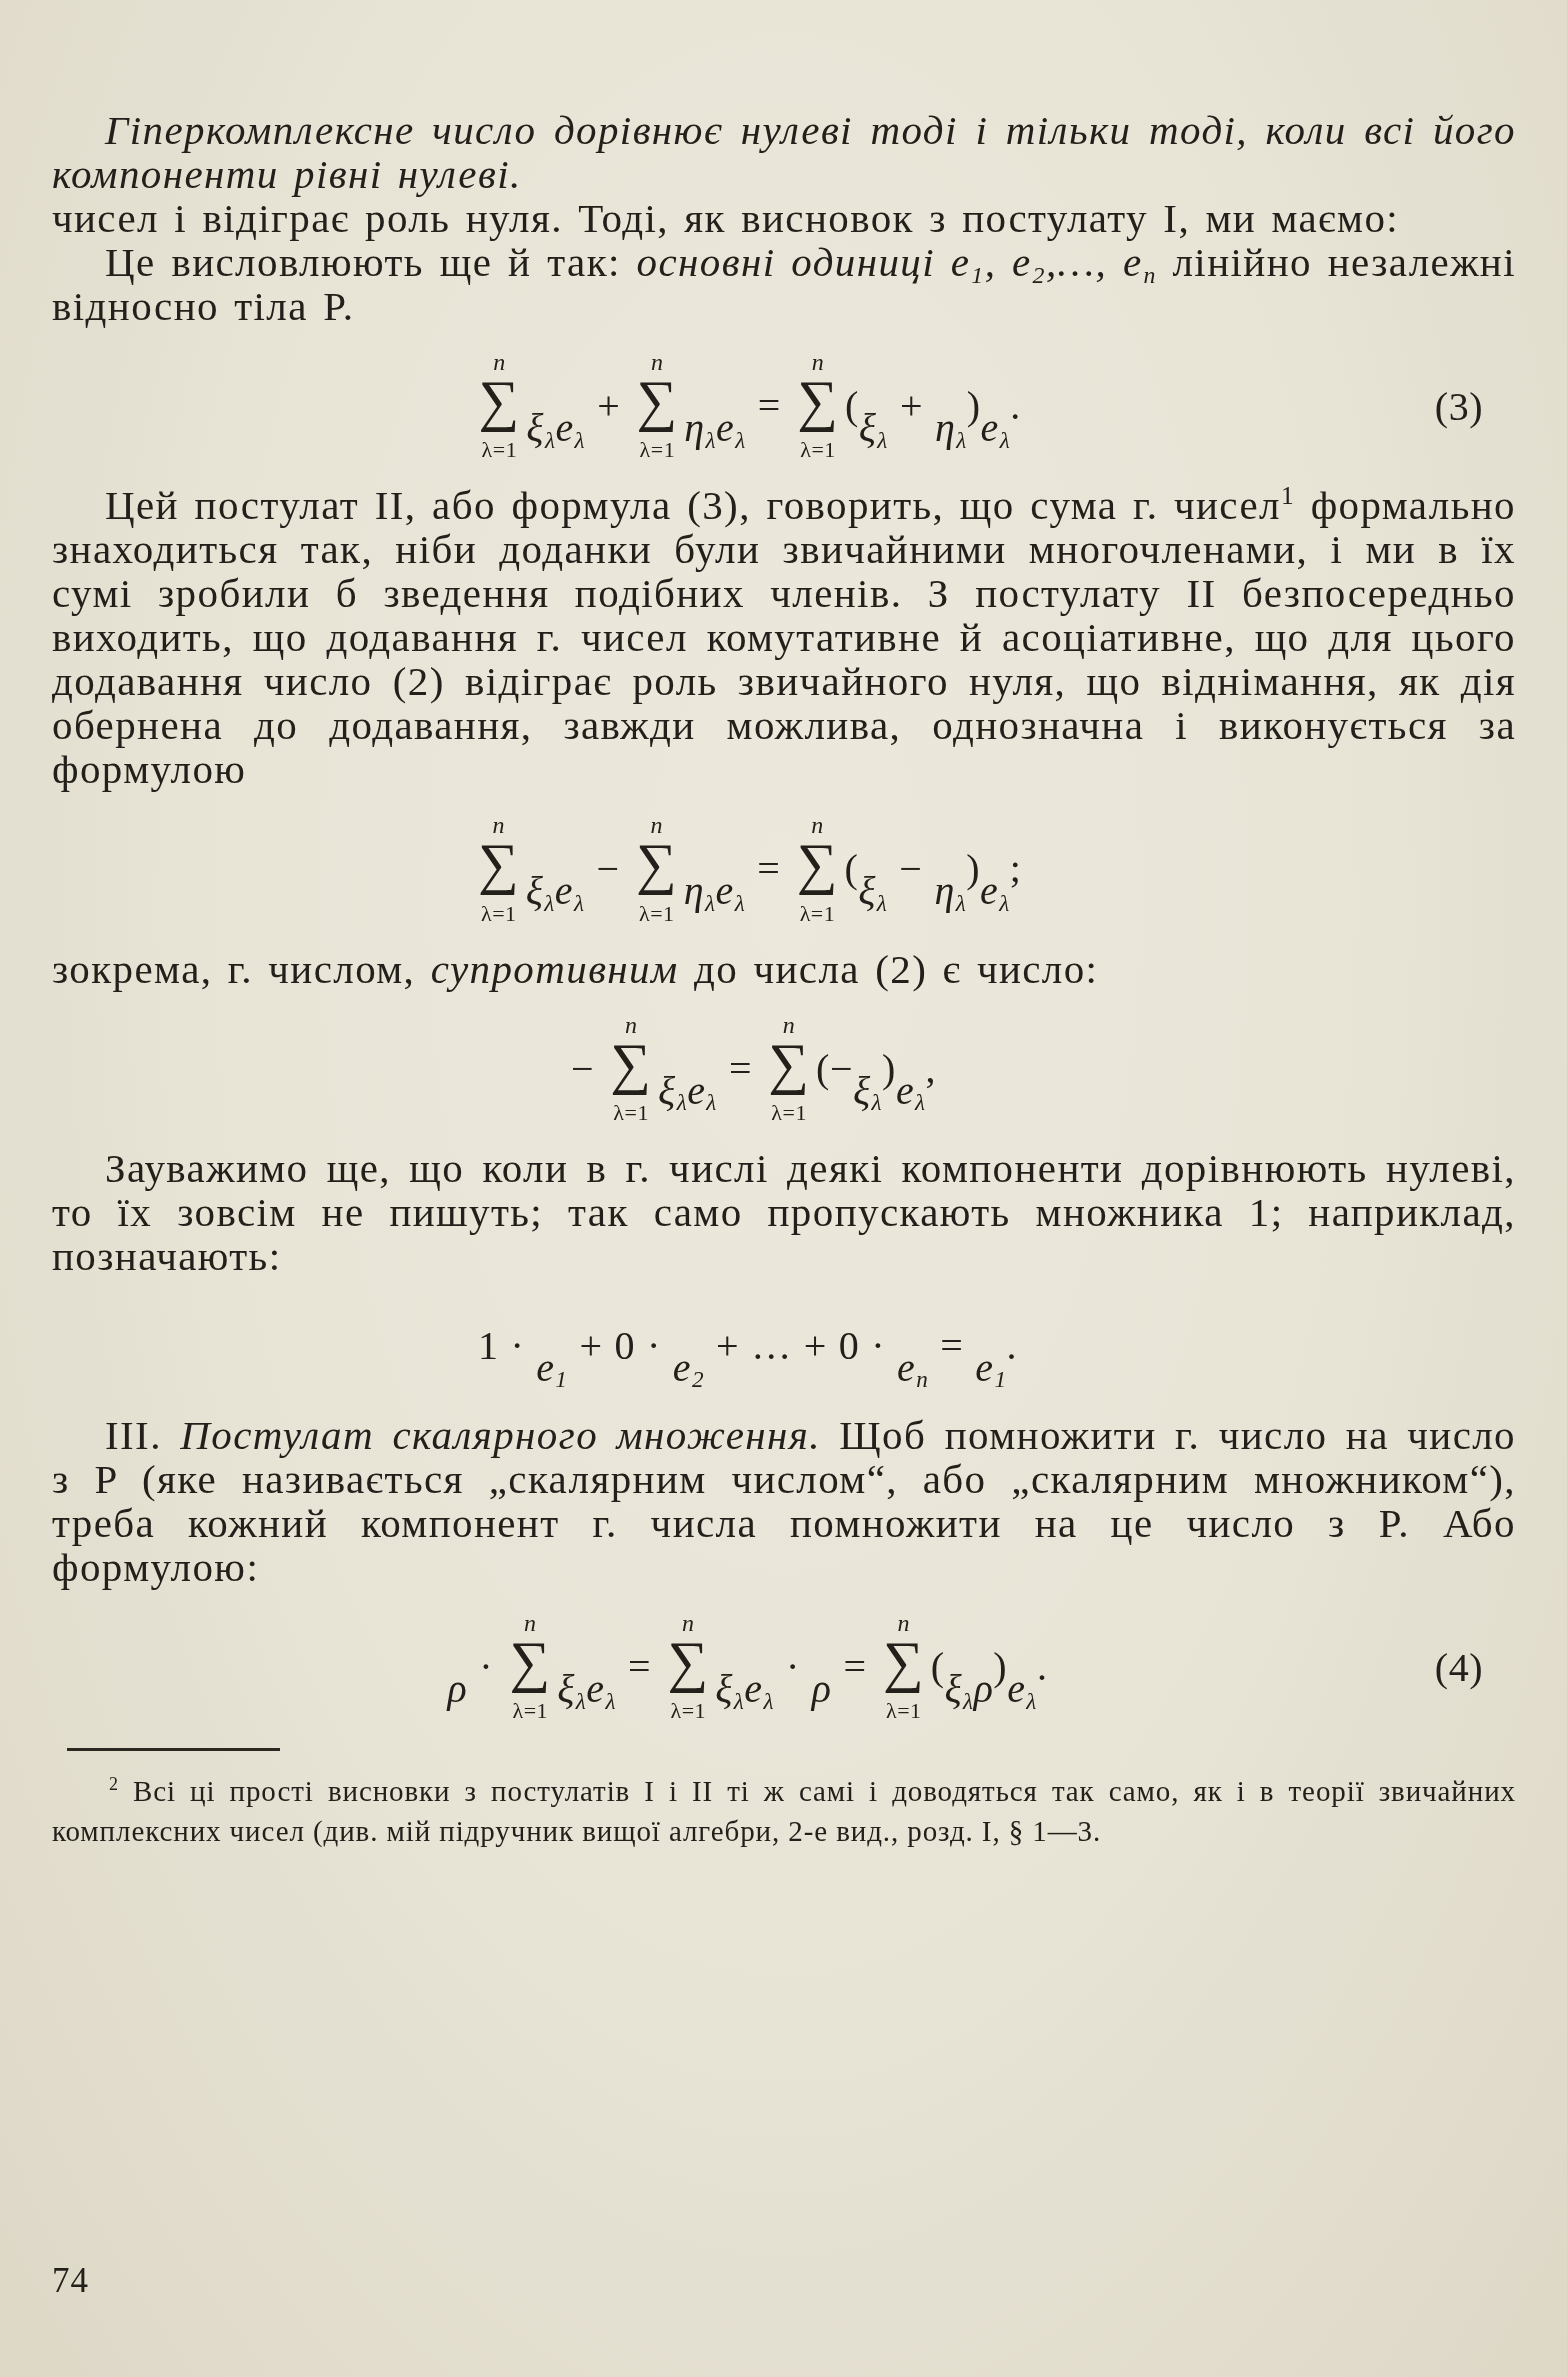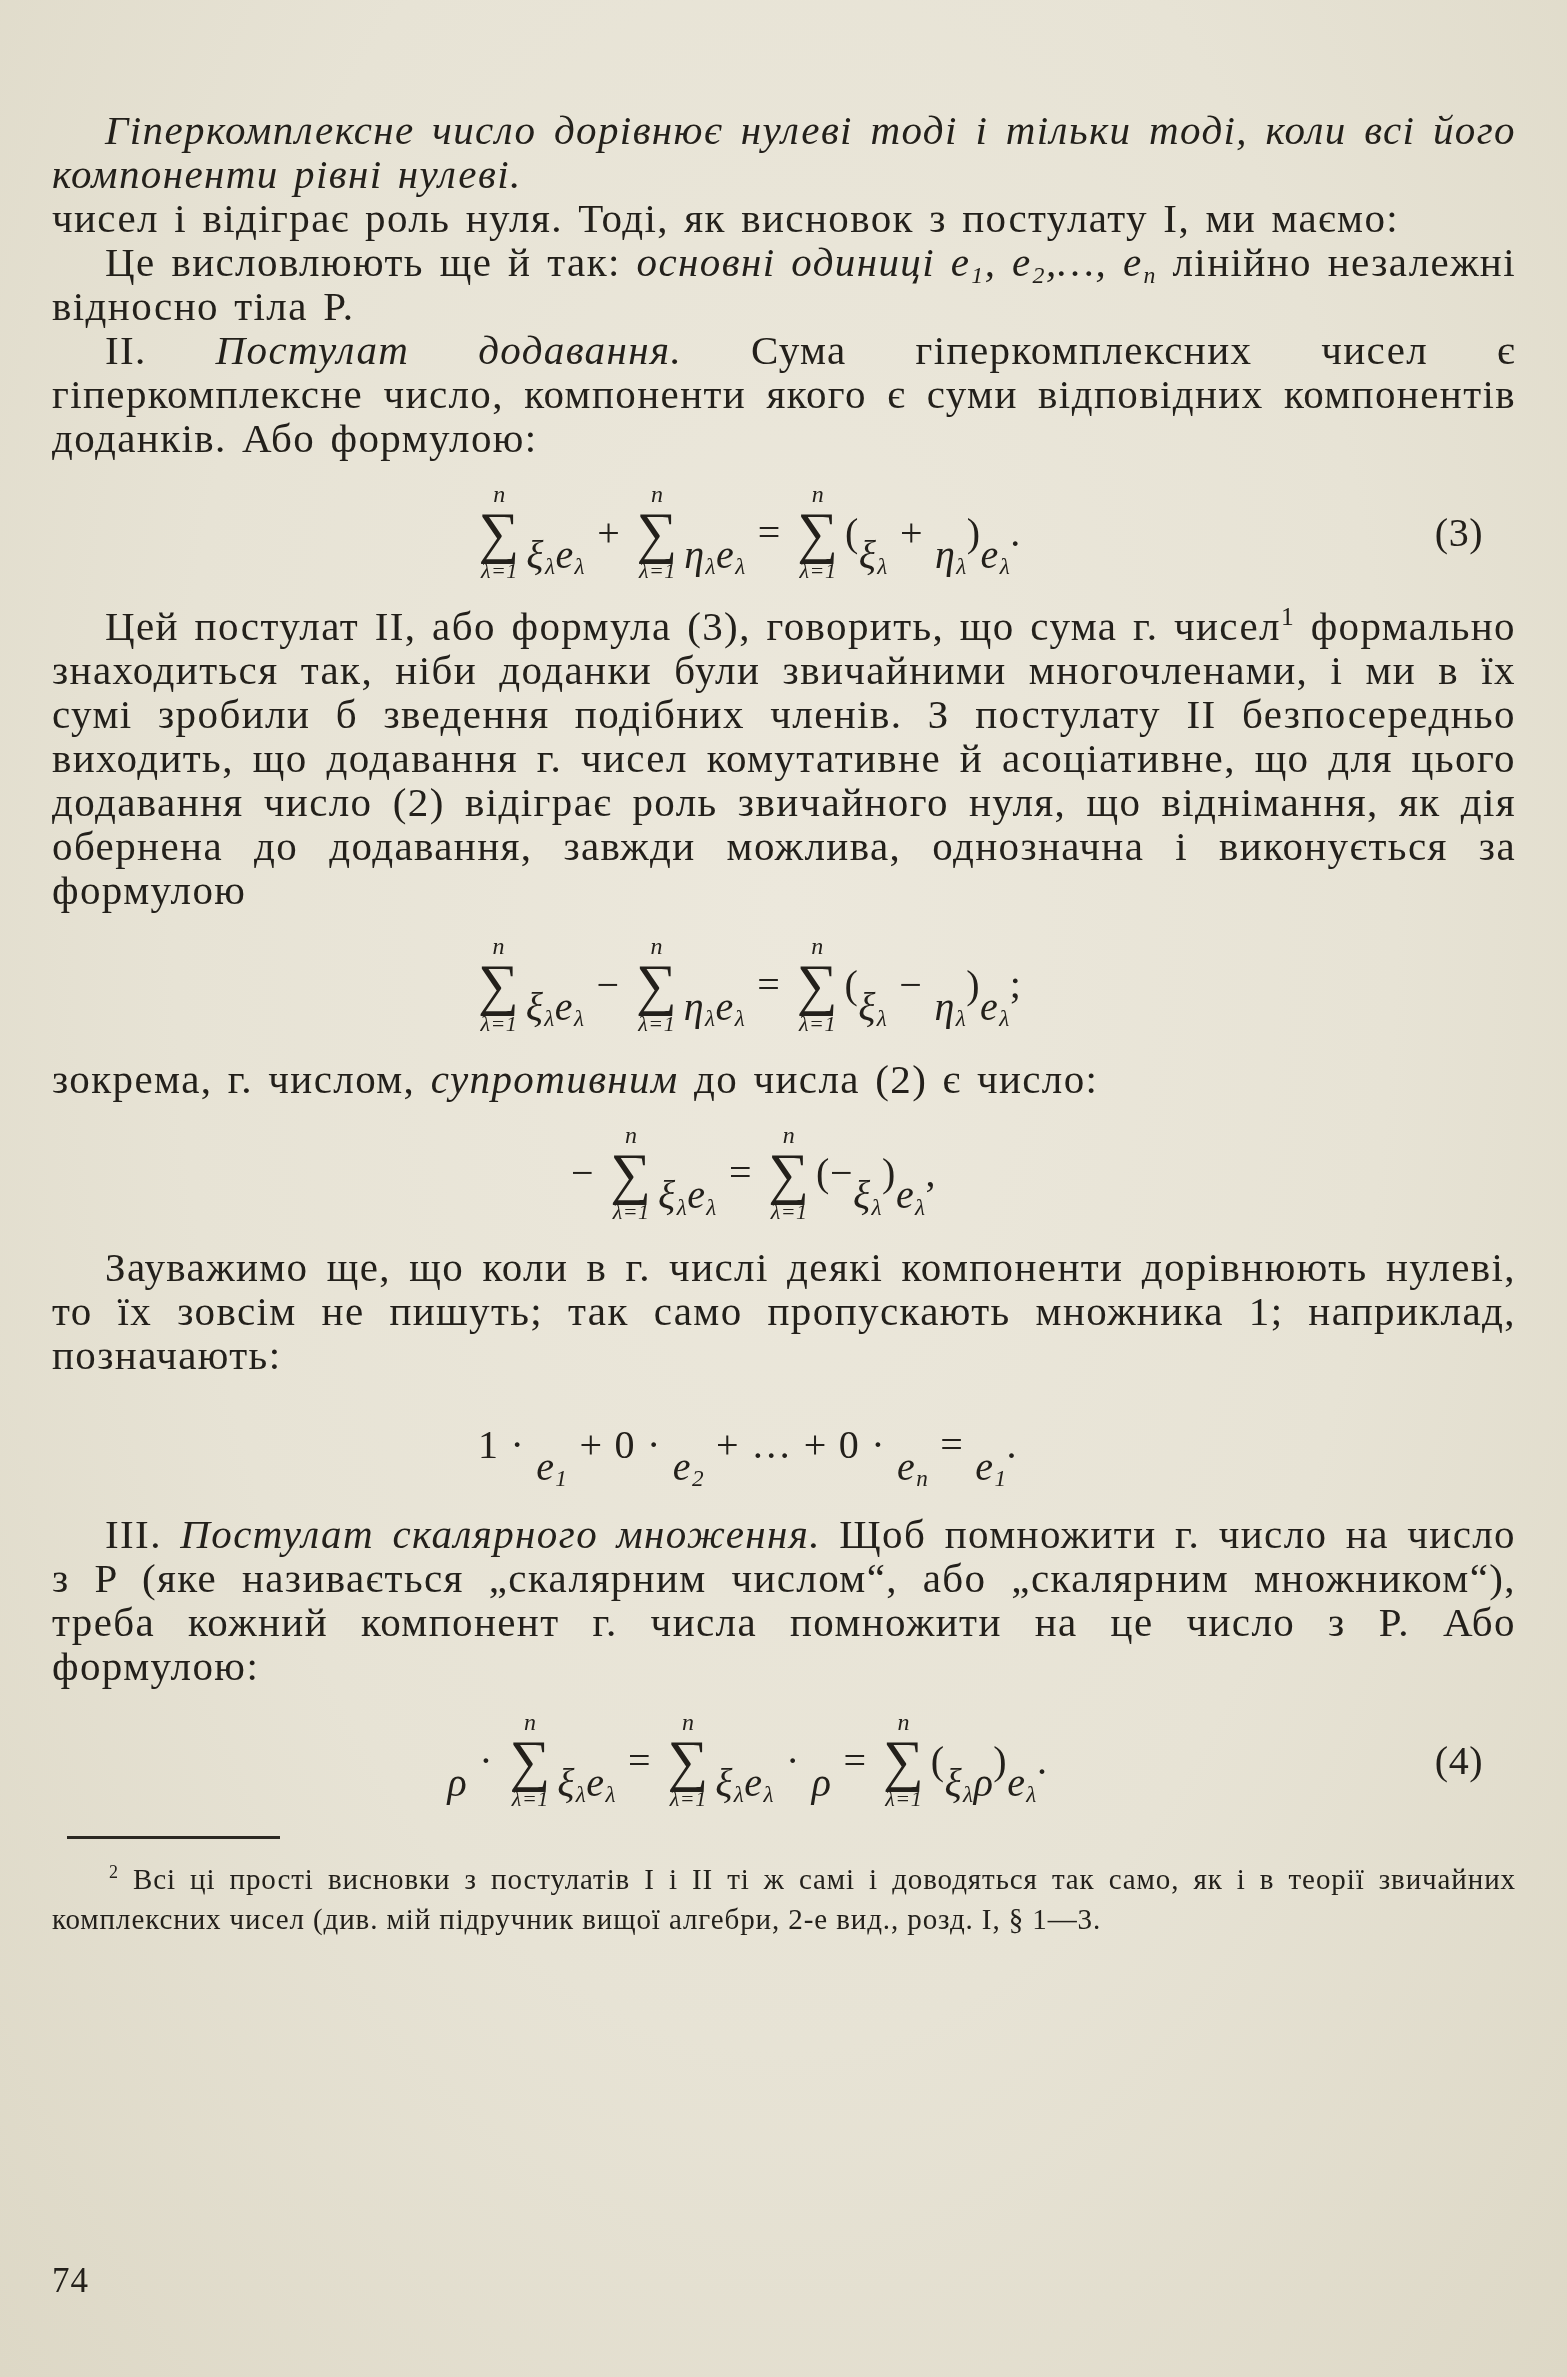--- a/index.html
+++ b/index.html
@@ -42,21 +42,21 @@
   .f-row{display:inline-flex;align-items:center;}
   .mi{font-style:italic;margin-top:44px;}
   .mn{font-style:normal;}
   .mo{margin:0 12px;}
   .sum{
     display:inline-flex;flex-direction:column;align-items:center;
     line-height:1;margin:0 6.4px 0 4.6px;
   }
   .s-top{font-size:24px;font-style:italic;line-height:1;margin-bottom:0.9px;}
   .s-sigma{font-size:57px;line-height:0.92;}
-  .s-bot{font-size:22px;font-style:italic;line-height:1;margin-top:1px;}
+  .s-bot{font-size:22px;line-height:1;margin-top:12px;}
   .eq-tag{
     position:absolute;right:33px;top:50%;transform:translateY(-50%);
     font-size:40px;
   }
 
   
   .footnote-sep{
     width:213px;height:2.7px;background:#2b2822;
     margin:26px 0 20px 14.6px;
   }
@@ -75,21 +75,20 @@
 </style>
 </head>
 <body>
 
 <div class="page">
   <div class="text-column">
     <div class="blocks">
         <p class="para indent"><span class="it">Гіперкомплексне число дорівнює нулеві тоді і тільки тоді, коли всі його компоненти рівні нулеві.</span></p>
         <p class="para"><span>чисел і відіграє роль нуля. Тоді, як висновок з постулату I, ми маємо:</span></p>
         <p class="para indent"><span>Це висловлюють ще й так: </span><span class="it">основні одиниці </span><span class="it">e<sub>1</sub></span><span class="it">, </span><span class="it">e<sub>2</sub></span><span class="it">,…, </span><span class="it">e<sub>n</sub></span><span> лінійно незалежні відносно тіла P.</span></p>
-        <p class="para indent"><span>II. </span><span class="it">Постулат додавання.</span><span> Сума гіперкомплексних чисел є гіперкомплексне число, компоненти якого є суми відповідних компонентів доданків. Або формулою:</span></p>
         <div class="formula">
           <span class="f-row">
             <span class="sum">
               <span class="s-top">n</span>
               <span class="s-sigma">∑</span>
               <span class="s-bot">λ=1</span>
             </span>
             <span class="mi">ξ<sub>λ</sub></span>
             <span class="mi">e<sub>λ</sub></span>
             <span class="mo">+</span>

